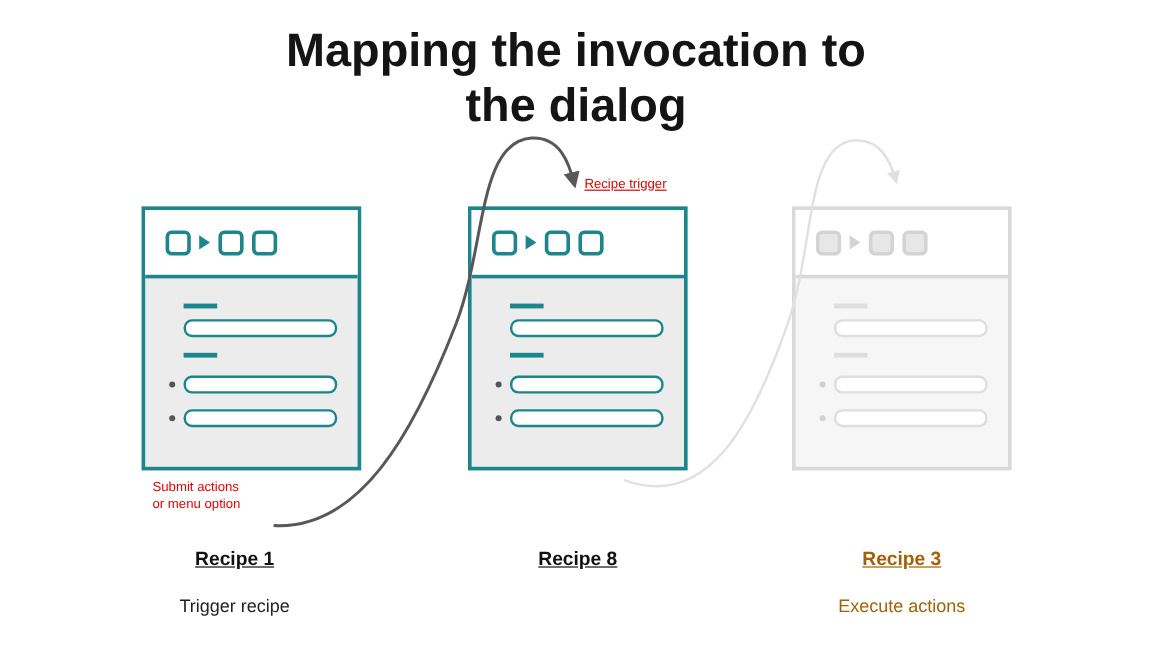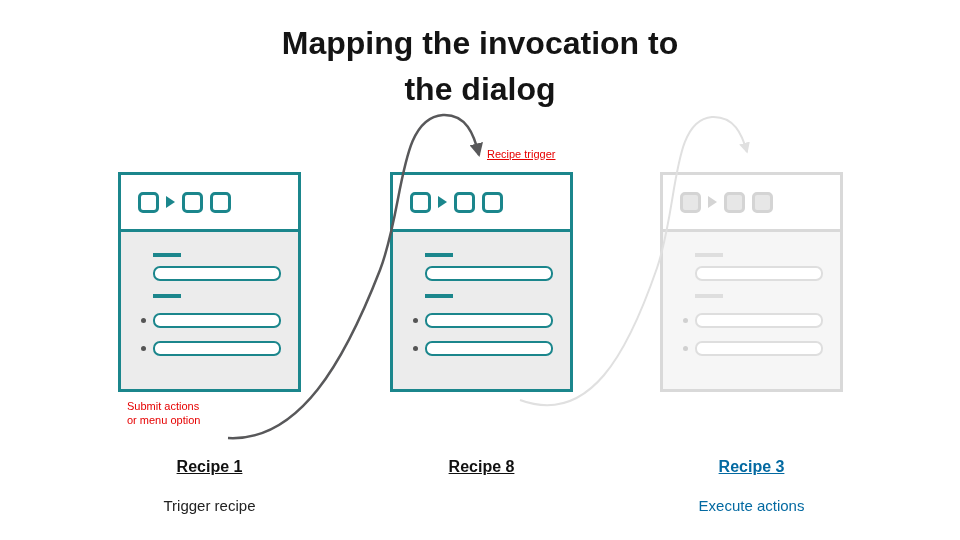--- a/index.html
+++ b/index.html
@@ -6,21 +6,21 @@
   html, body { margin: 0; padding: 0; }
   body {
     width: 960px; height: 540px;
     font-family: "Liberation Sans", "DejaVu Sans", sans-serif;
     background: #ffffff;
   }
   .slide { position: relative; width: 960px; height: 540px; background: #ffffff; overflow: hidden; }
 
   .title {
     position: absolute; top: 20px; left: 0; width: 960px;
-    text-align: center; font-size: 32px; font-weight: 700;
+    text-align: center; font-size: 39px; font-weight: 700;
     color: #141414; line-height: 46px;
   }
 
   .arrows { position: absolute; left: 0; top: 0; width: 960px; height: 540px; pointer-events: none; z-index: 5; }
 
   .annotation { position: absolute; color: #e60000; font-size: 11px; line-height: 1.3; z-index: 6; }
   .ann-trigger { left: 487px; top: 147px; text-decoration: underline; }
   .ann-submit  { left: 127px; top: 399px; width: 80px; }
 
   
@@ -48,21 +48,21 @@
   .card.muted .sq { border-color: #d4d4d4; background: #e7e7e7; }
   .card.muted .chev { border-left-color: #d4d4d4; }
   .card.muted .flabel { background: #dedede; }
   .card.muted .fbox { border-color: #dedede; }
   .card.muted .dot { background: #d0d0d0; }
 
   
   .caption { position: absolute; top: 458px; width: 183px; text-align: center; z-index: 2; }
   .cap-name { font-size: 16px; font-weight: 700; text-decoration: underline; color: #111; }
   .cap-sub  { font-size: 15px; color: #222; margin-top: 21px; }
-  .caption.muted .cap-name, .caption.muted .cap-sub { color: #0369a1; }
+  .caption.muted .cap-name, .caption.muted .cap-sub { color: #a16207; }
 </style>
 </head>
 <body>
 
 <div class="slide">
 
   <div class="title">
     <div>Mapping the invocation to</div>
     <div>the dialog</div>
   </div>
@@ -124,21 +124,21 @@
     </div>
     <span class="flabel l1"></span>
     <span class="fbox b1"></span>
     <span class="flabel l2"></span>
     <span class="dot d1"></span>
     <span class="fbox b2"></span>
     <span class="dot d2"></span>
     <span class="fbox b3"></span>
   </div>
 
-  <div class="caption" style="left:118px">
+  <div class="caption" style="left:104px">
     <div class="cap-name">Recipe 1</div>
     <div class="cap-sub">Trigger recipe</div>
   </div>
   <div class="caption" style="left:390px">
     <div class="cap-name">Recipe 8</div>
   </div>
   <div class="caption muted" style="left:660px">
     <div class="cap-name">Recipe 3</div>
     <div class="cap-sub">Execute actions</div>
   </div>

